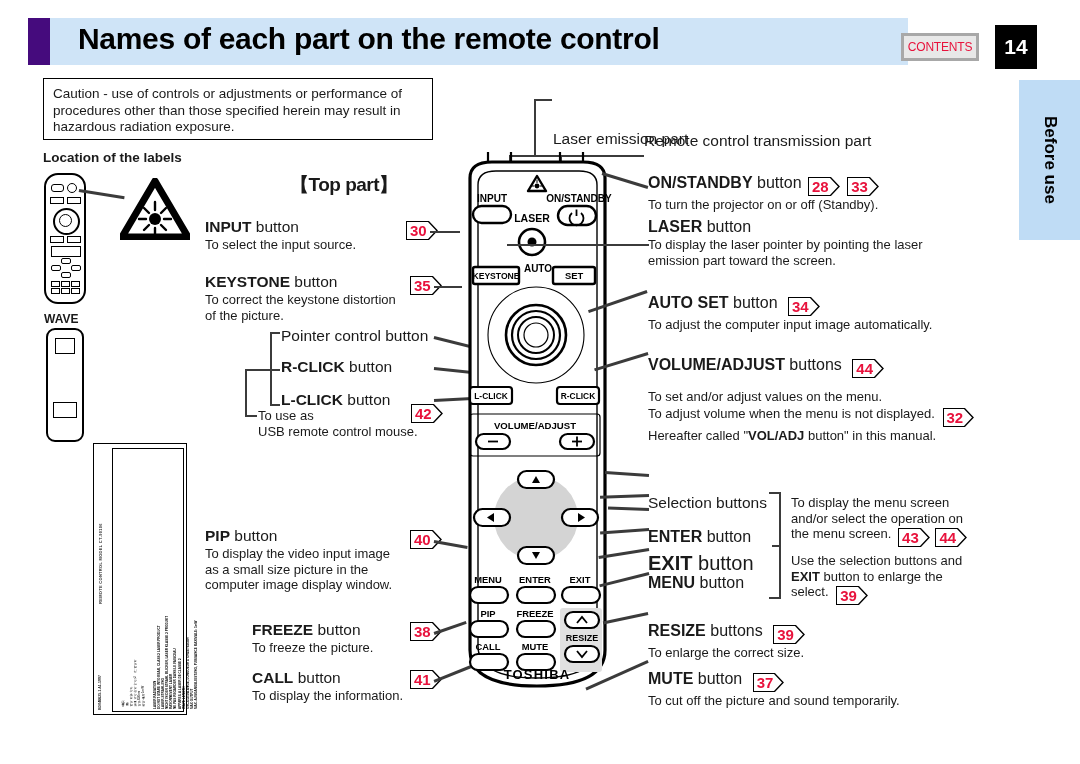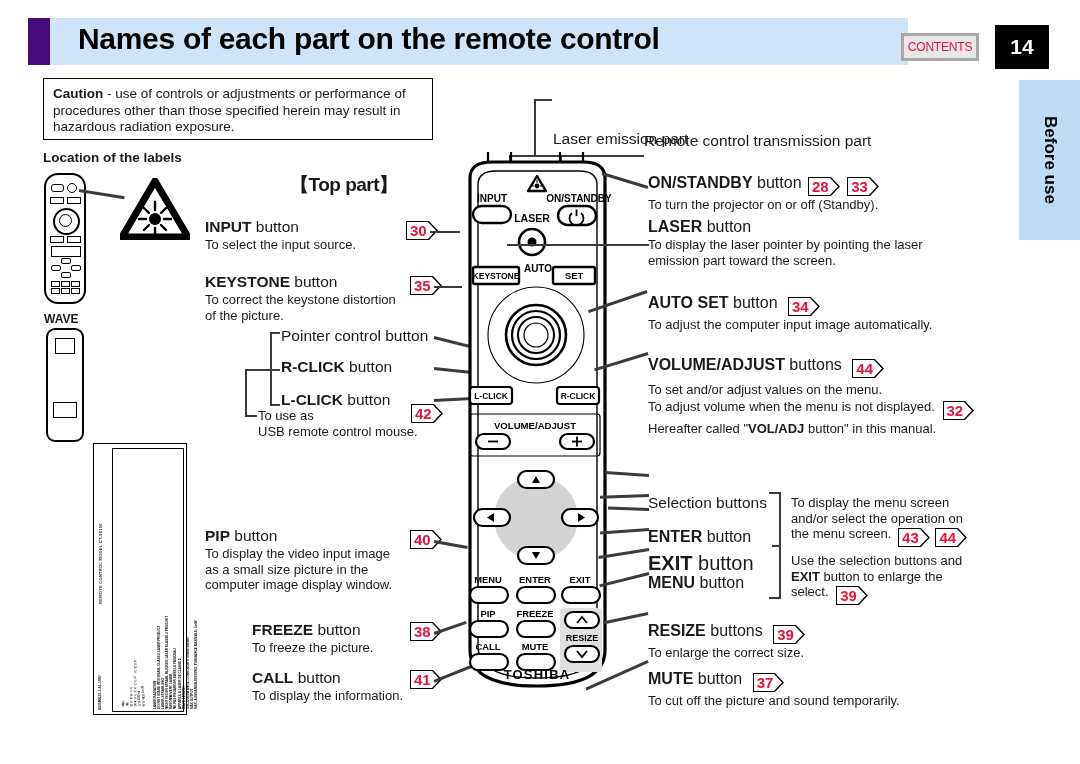--- a/index.html
+++ b/index.html
@@ -27,21 +27,21 @@
   .contents-btn{
     position:absolute;left:901px;top:33px;width:78px;height:28px;
     border:3px solid #a8a8a8;background:#e8e8e8;
     box-sizing:border-box;
     display:flex;align-items:center;justify-content:center;
   }
   .contents-btn span{
     font-size:12px;font-weight:normal;color:#e8123c;letter-spacing:-.2px;
   }
   .page-num{
-    position:absolute;left:995px;top:25px;width:54px;height:44px;
+    position:absolute;left:995px;top:25px;width:42px;height:44px;
     background:#000;color:#fff;
     display:flex;align-items:center;justify-content:center;
     font-size:21px;font-weight:bold;
   }
   .side-tab{
     position:absolute;left:1019px;top:80px;width:61px;height:160px;
     background:#bfdcf5;
   }
   .side-tab-text{
     position:absolute;left:1019px;top:80px;width:61px;height:160px;
@@ -49,21 +49,21 @@
     font-size:17px;font-weight:bold;color:#000;
     writing-mode:vertical-rl;
   }
 
   
   .caution{
     position:absolute;left:43px;top:78px;width:390px;height:62px;
     border:1.5px solid #000;box-sizing:border-box;
     padding:7px 9px;font-size:13.5px;line-height:16.5px;
   }
-  .caution b{font-weight:bold;}
+  .caution b{font-weight:normal;}
   .loc-labels{
     position:absolute;left:43px;top:150px;
     font-size:13.5px;font-weight:bold;
   }
 
   
   .topside{
     position:absolute;left:290px;top:172px;
     font-size:19px;font-weight:bold;letter-spacing:-.5px;
   }
@@ -470,21 +470,21 @@
     <div class="ds">To adjust the computer input image automatically.</div>
   </div>
   <div class="ln lnh" style="left:585px;top:290px;width:62px;transform:rotate(-19deg);transform-origin:right center;height:2.5px;"></div>
 
   <div class="item" style="left:648px;top:356px;">
     <div class="hd" style="font-size:16px;"><b>VOLUME/ADJUST</b><span> buttons</span>
       <span class="badge" style="margin-left:6px;"><span class="bx">44</span><svg class="ar" viewBox="0 0 10 19">
             <path d="M0 0 L9 9.5 L0 19" fill="#fff" stroke="#000" stroke-width="1.4"></path>
           </svg></span>
     </div>
-    <div class="ds" style="margin-top:4px;">To set and/or adjust values on the menu.</div>
+    <div class="ds" style="margin-top:11px;">To set and/or adjust values on the menu.</div>
     <div class="ds"><span>To adjust volume when the menu is not displayed.</span>
       <span class="badge" style="margin-left:4px;vertical-align:-5px;"><span class="bx">32</span><svg class="ar" viewBox="0 0 10 19">
             <path d="M0 0 L9 9.5 L0 19" fill="#fff" stroke="#000" stroke-width="1.4"></path>
           </svg></span>
     </div>
     <div class="ds"><span>Hereafter called "</span><b>VOL/ADJ</b><span> button" in this manual.</span></div>
   </div>
   <div class="ln lnh" style="left:592px;top:352px;width:56px;transform:rotate(-17deg);transform-origin:right center;height:2.5px;"></div>
 
   <div class="plain" style="position:absolute;left:648px;top:494px;">Selection buttons</div>

